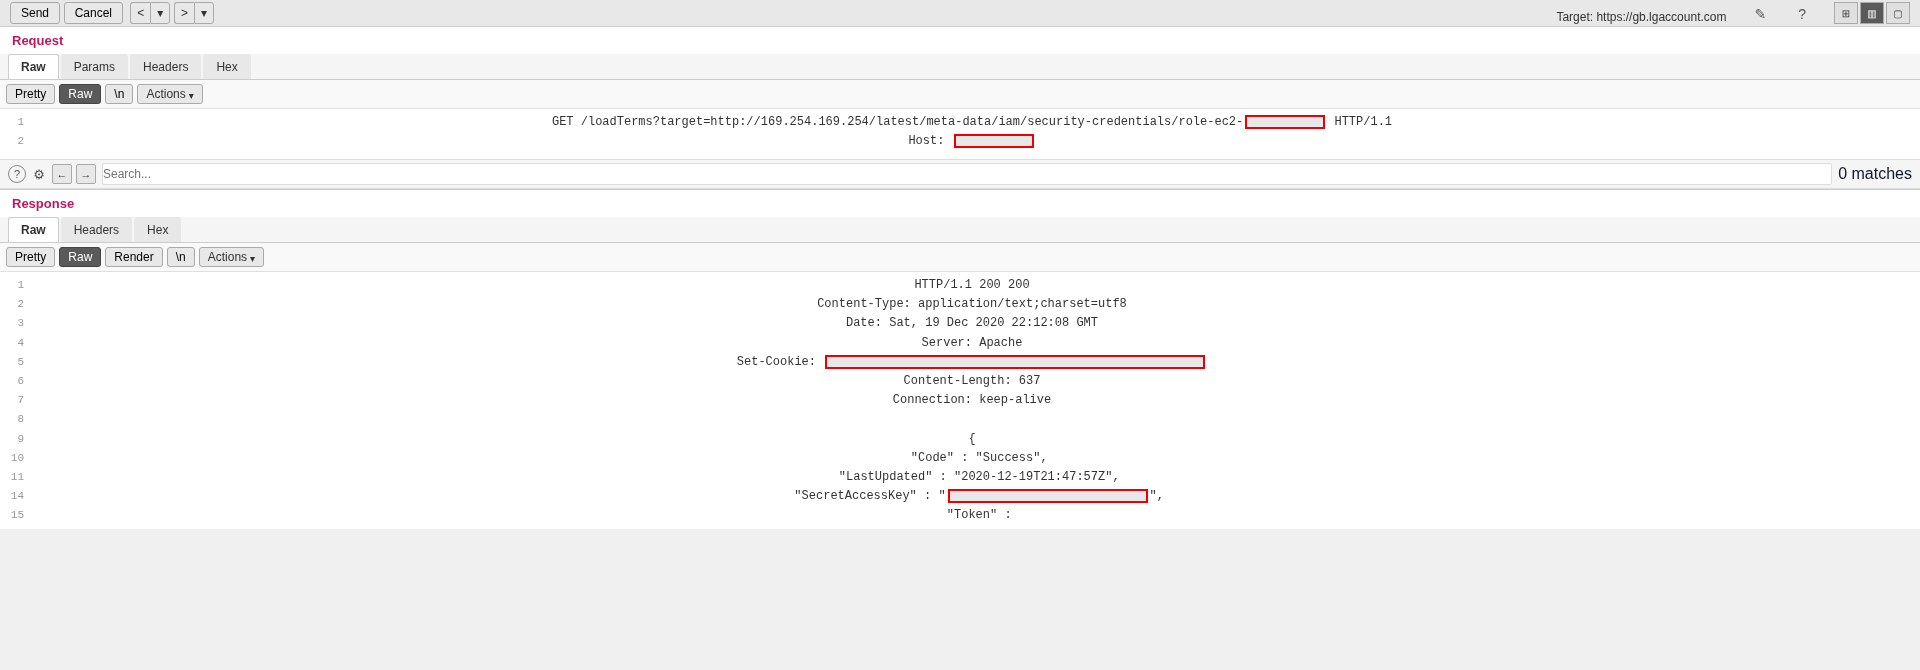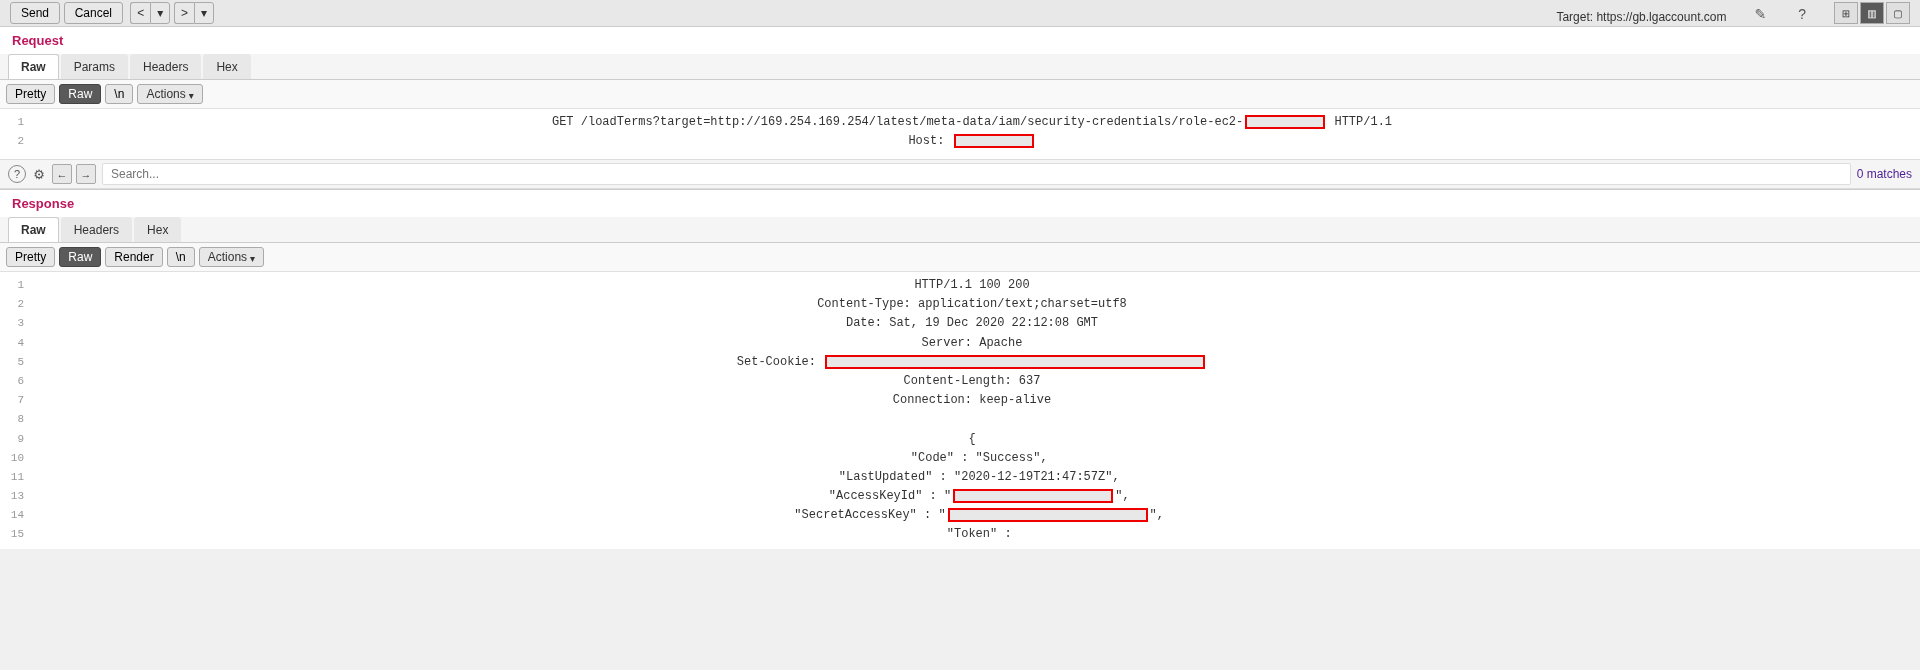--- a/index.html
+++ b/index.html
@@ -225,29 +225,29 @@
       display: flex;
       align-items: center;
       justify-content: center;
       cursor: pointer;
       color: #555;
       font-size: 13px;
     }
     .search-input {
       flex: 1;
       border: 1px solid #ddd;
-      padding: 3px 8px;
+      padding: 3px 0;
       font-size: 12px;
       background: white;
       border-radius: 2px;
       outline: none;
     }
     .matches-label {
-      font-size: 12px;
-      color: #4c1d95;
+      font-size: 16px;
+      color: #0f172a;
       white-space: nowrap;
     }
     .nav-arrow-btn {
       width: 20px;
       height: 20px;
       border: 1px solid #aaa;
       background: #e8e8e8;
       cursor: pointer;
       display: flex;
       align-items: center;
@@ -376,21 +376,21 @@
       <span>Actions</span>
       <span class="dropdown-arrow">▾</span>
     </div>
   </div>
 
   <div class="code-wrapper-response">
     <div class="code-area">
 
       <div class="code-line">
         <span class="line-num">1</span>
-        <span class="code-content">HTTP/1.1 100 200</span>
+        <span class="code-content">HTTP/1.1 200 200</span>
       </div>
 
       <div class="code-line">
         <span class="line-num">2</span>
         <span class="code-content">Content-Type: application/text;charset=utf8</span>
       </div>
 
       <div class="code-line">
         <span class="line-num">3</span>
         <span class="code-content">Date: Sat, 19 Dec 2020 22:12:08 GMT</span>
@@ -430,24 +430,20 @@
         <span class="line-num">10</span>
         <span class="code-content">  "Code" : "Success",</span>
       </div>
 
       <div class="code-line">
         <span class="line-num">11</span>
         <span class="code-content">  "LastUpdated" : "2020-12-19T21:47:57Z",</span>
       </div>
 
 
-      <div class="code-line">
-        <span class="line-num">13</span>
-        <span class="code-content">  "AccessKeyId" : "<span class="redacted" style="min-width:160px;"></span>",</span>
-      </div>
 
       <div class="code-line">
         <span class="line-num">14</span>
         <span class="code-content">  "SecretAccessKey" : "<span class="redacted" style="min-width:200px;"></span>",</span>
       </div>
 
       <div class="code-line">
         <span class="line-num">15</span>
         <span class="code-content">  "Token" :</span>
       </div>

